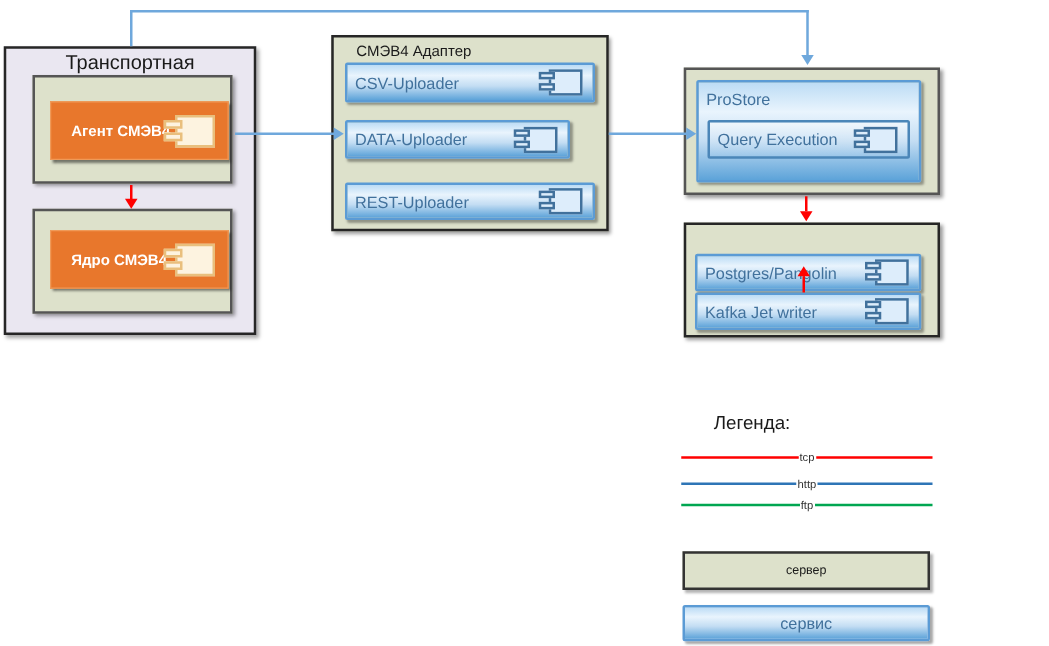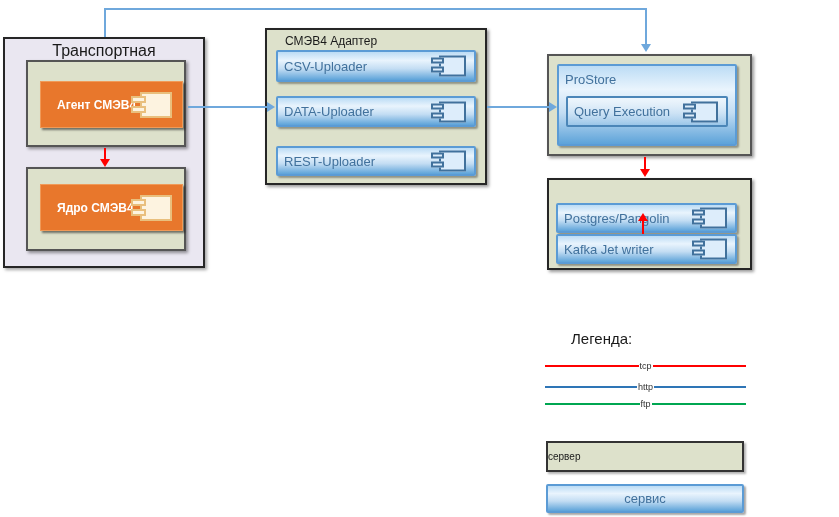--- a/index.html
+++ b/index.html
@@ -63,21 +63,21 @@
   .arrow.up-red{ border-left:5px solid transparent; border-right:5px solid transparent; border-bottom:8px solid #ff0000; }
   
   .legend-title{ position:absolute; font-size:15px; color:#1a1a1a; }
   .legend-row{ position:absolute; left:545px; width:201px; height:12px; display:flex; align-items:center; }
   .legend-row .seg{ flex:1; height:2px; }
   .legend-row .lbl{ font-size:9px; color:#333; line-height:1; padding:0 1px; white-space:nowrap; }
   .seg.tcp{ background:#ff0000; } .seg.http{ background:#2e75b6; } .seg.ftp{ background:#00a651; }
   .server-box{
     position:absolute; box-sizing:border-box; background:#dde1cb; border:2px solid #333333;
     box-shadow:2px 2px 2px rgba(0,0,0,0.3);
-    display:flex; align-items:center; font-size:10px; color:#1a1a1a;
+    display:flex; align-items:center; justify-content:center; font-size:10px; color:#1a1a1a;
   }
 </style>
 </head>
 <body>
 
 <div id="canvas">
 
   <div class="lav-box" style="left:3px; top:37px; width:202px; height:231px;">
     <div class="lav-title">Транспортная инфраструктура</div>
   </div>
@@ -106,21 +106,21 @@
     <div class="sage-title">СМЭВ4 Адаптер</div>
   </div>
   <div class="blue-box" style="left:276px; top:50px; width:200px; height:32px;">
     <span>CSV-Uploader</span>
     <span class="comp-icon blue">
       <span class="body"></span>
         <span class="tab t1"></span>
         <span class="tab t2"></span>
     </span>
   </div>
-  <div class="blue-box" style="left:276px; top:96px; width:200px; height:31px;">
+  <div class="blue-box" style="left:276px; top:96px; width:180px; height:31px;">
     <span>DATA-Uploader</span>
     <span class="comp-icon blue">
       <span class="body"></span>
         <span class="tab t1"></span>
         <span class="tab t2"></span>
     </span>
   </div>
   <div class="blue-box" style="left:276px; top:146px; width:200px; height:30px;">
     <span>REST-Uploader</span>
     <span class="comp-icon blue">

